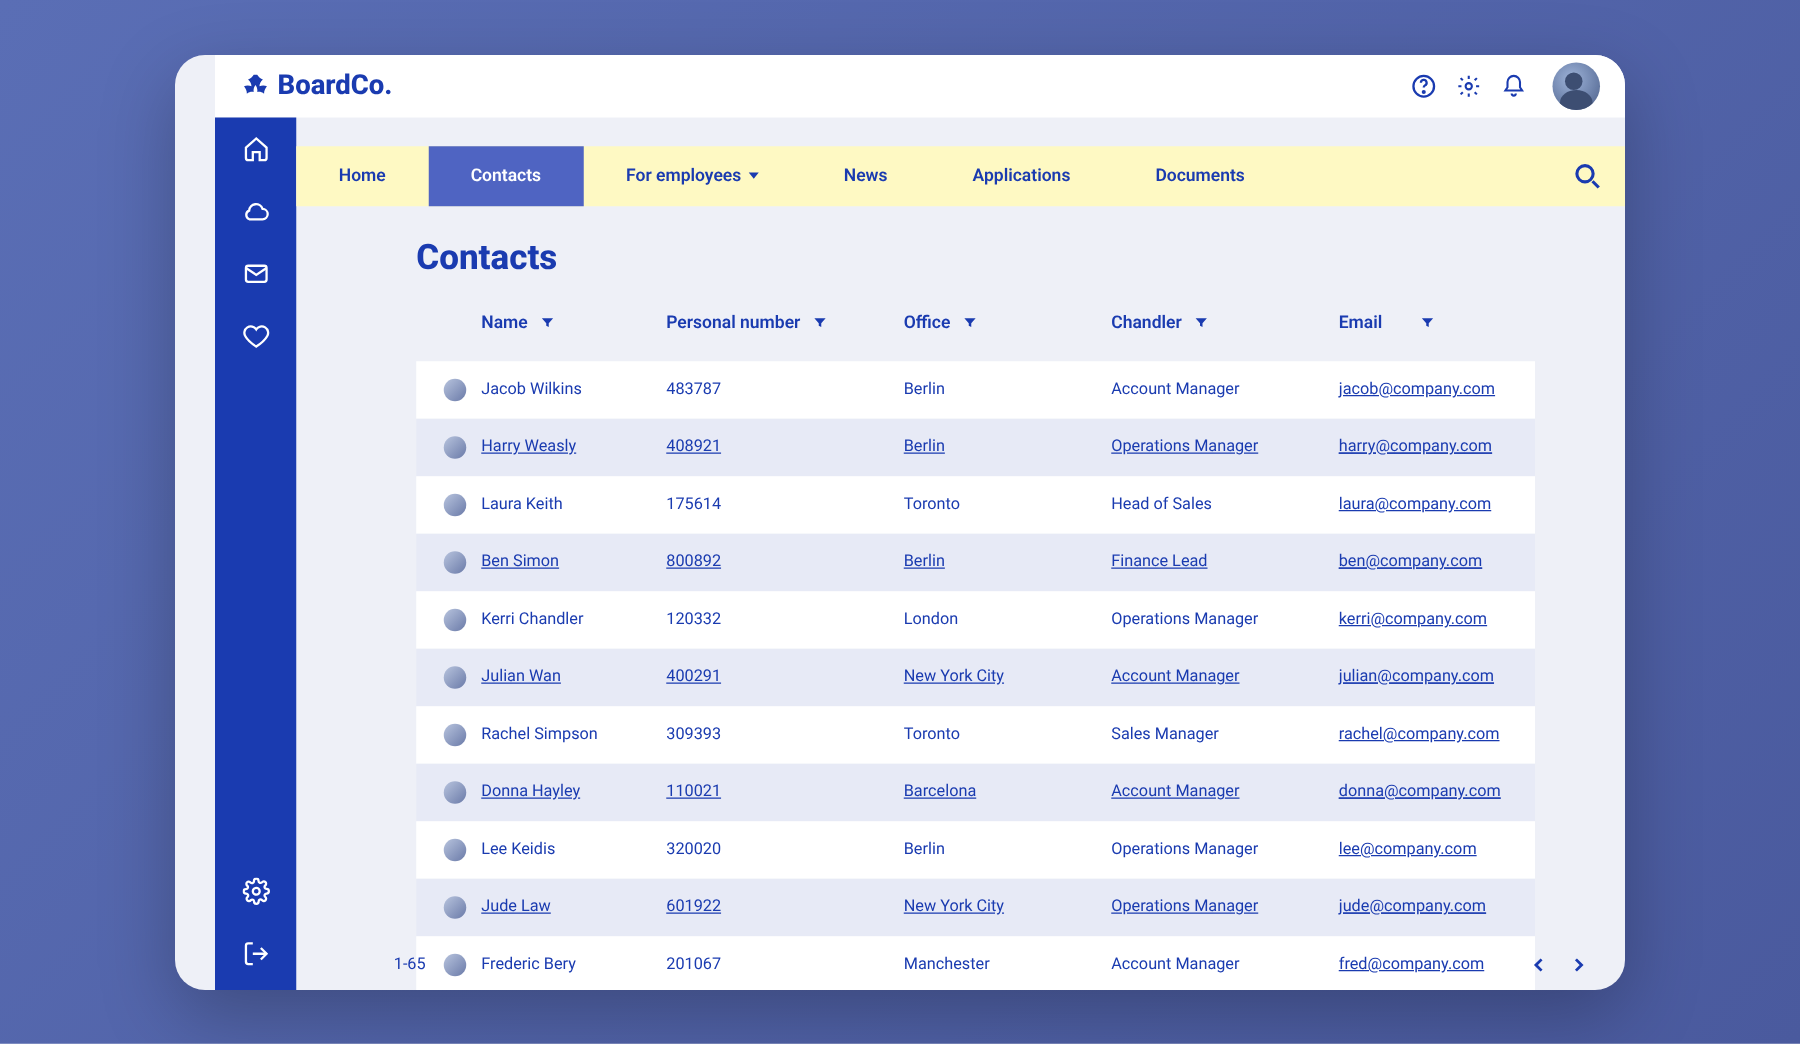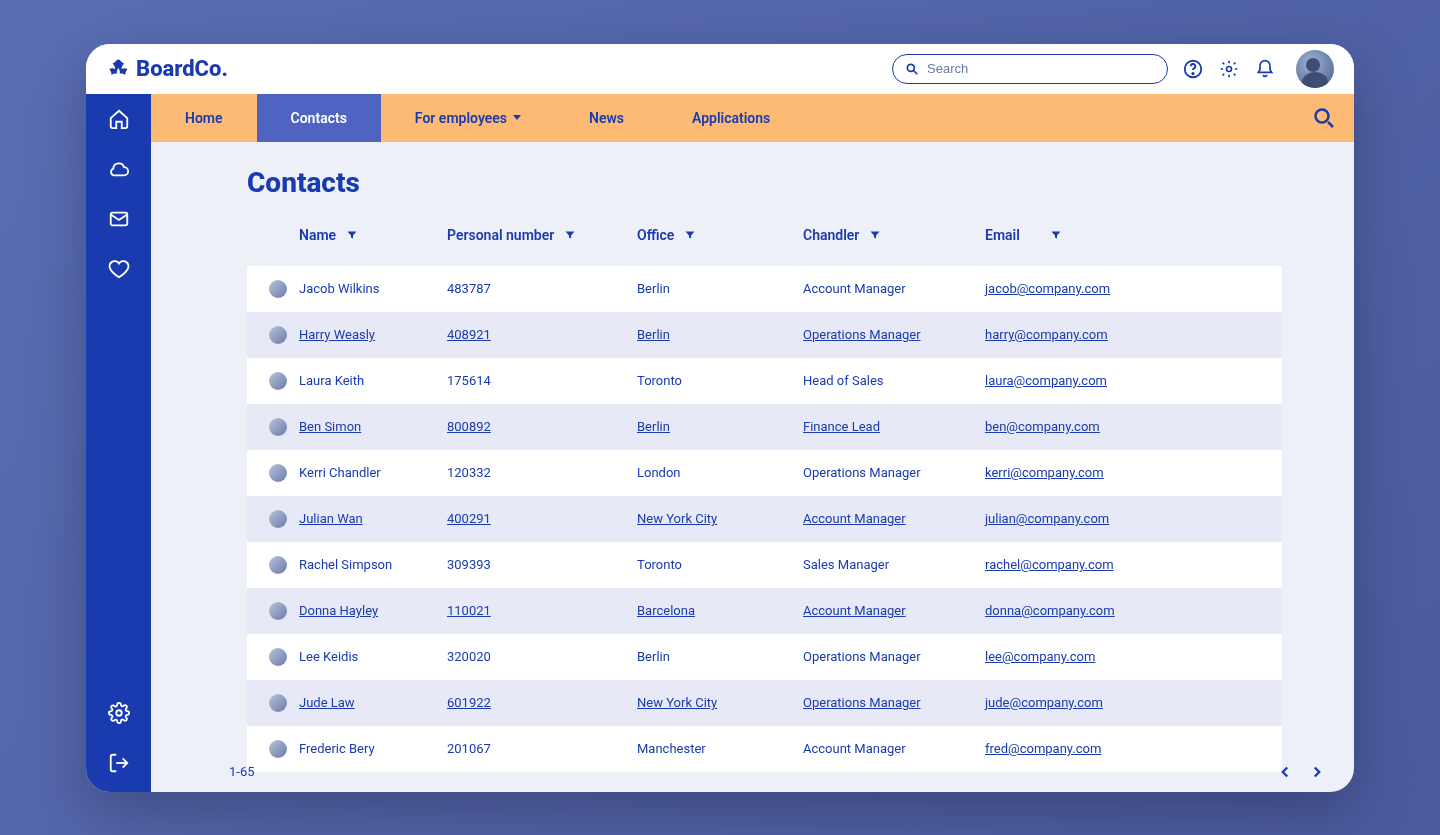--- a/index.html
+++ b/index.html
@@ -6,28 +6,29 @@
   body {
     font-family: -apple-system, BlinkMacSystemFont, "Segoe UI", Roboto, Arial, sans-serif;
     background: linear-gradient(135deg, #5a6eb5 0%, #4a5a9e 100%);
     width: 1440px;
     height: 835px;
     display: flex;
     align-items: center;
     justify-content: center;
   }
   .app-window {
-    width: 1268px;
+    width: 1160px;
     height: 748px;
     background: #eef0f7;
     border-radius: 24px;
     overflow: hidden;
     display: flex;
     flex-direction: column;
     box-shadow: 0 20px 60px rgba(0,0,0,0.25);
+    padding-left: 32px;
   }
   
   .top-header {
     height: 50px;
     background: #fff;
     display: flex;
     align-items: center;
     padding: 0 20px 0 20px;
     gap: 14px;
   }
@@ -116,24 +117,25 @@
   }
   .main {
     flex: 1;
     display: flex;
     flex-direction: column;
     min-height: 0;
   }
   
   .tabbar {
     height: 48px;
-    background: #fdba74;
+    background: #fef9c3;
     display: flex;
     align-items: stretch;
     padding-right: 18px;
+    margin-top: 23px;
   }
   .tab {
     padding: 0 34px;
     display: flex;
     align-items: center;
     gap: 6px;
     color: #1a3bb0;
     font-size: 14px;
     font-weight: 600;
     cursor: pointer;
@@ -240,29 +242,20 @@
   <div class="top-header">
     <div class="logo-block">
       <span class="logo-icon">
         <svg viewBox="0 0 24 24" fill="currentColor">
             <path d="M12 2c-1.2 2-3 3.5-5 4 2 1.5 3 4 3 6-2-1-4.5-1-6.5 0 1.5 1.8 2.5 4 2.5 6.5 1.8-1.5 4.2-2 6-1.5-.5-2 .2-4.3 1.5-6 1.3 1.7 2 4 1.5 6 1.8-.5 4.2 0 6 1.5 0-2.5 1-4.7 2.5-6.5-2-1-4.5-1-6.5 0 0-2 1-4.5 3-6-2-.5-3.8-2-5-4z"></path>
           </svg>
       </span>
       <span class="logo-text">BoardCo.</span>
     </div>
     <div class="hdr-spacer"></div>
-    <div class="search-box">
-      <span>
-        <svg width="14" height="14" viewBox="0 0 24 24" fill="none" stroke="#1a3bb0" stroke-width="3">
-            <circle cx="10" cy="10" r="6"></circle>
-            <line x1="15" y1="15" x2="21" y2="21"></line>
-          </svg>
-      </span>
-      <input type="text" placeholder="Search" style="">
-    </div>
     <span class="hdr-icon">
       <svg viewBox="0 0 24 24" width="22" height="22" fill="none" stroke="currentColor" stroke-width="2">
           <circle cx="12" cy="12" r="9"></circle>
           <path d="M9.5 9a2.5 2.5 0 1 1 3.5 2.3c-.8.4-1 .9-1 1.7"></path>
           <circle cx="12" cy="17" r="0.8" fill="currentColor"></circle>
         </svg>
     </span>
     <span class="hdr-icon">
       <svg viewBox="0 0 24 24" width="20" height="20" fill="none" stroke="currentColor" stroke-width="2">
           <circle cx="12" cy="12" r="3"></circle>
@@ -329,20 +322,23 @@
           </div>
         <div class="tab">
           <span>For employees</span>
           <span class="caret"></span>
         </div>
         <div class="tab">
             <span>News</span>
           </div>
         <div class="tab">
             <span>Applications</span>
+          </div>
+        <div class="tab">
+            <span>Documents</span>
           </div>
         <div class="tabbar-spacer"></div>
         <span class="tabbar-search">
           <svg viewBox="0 0 24 24" width="24" height="24" fill="none" stroke="currentColor" stroke-width="2.5">
               <circle cx="10" cy="10" r="6.5"></circle>
               <line x1="16" y1="16" x2="21" y2="21"></line>
             </svg>
         </span>
       </div>
 

